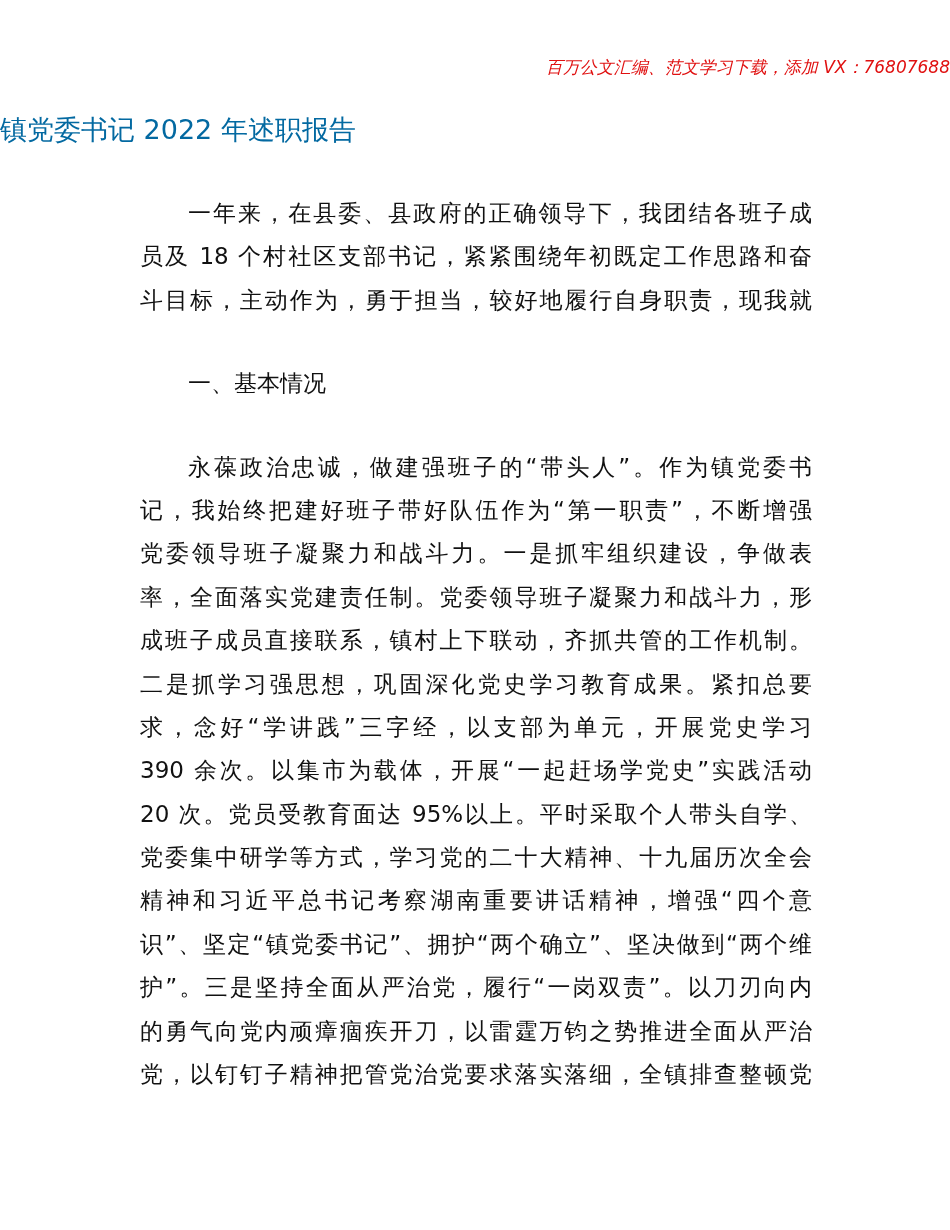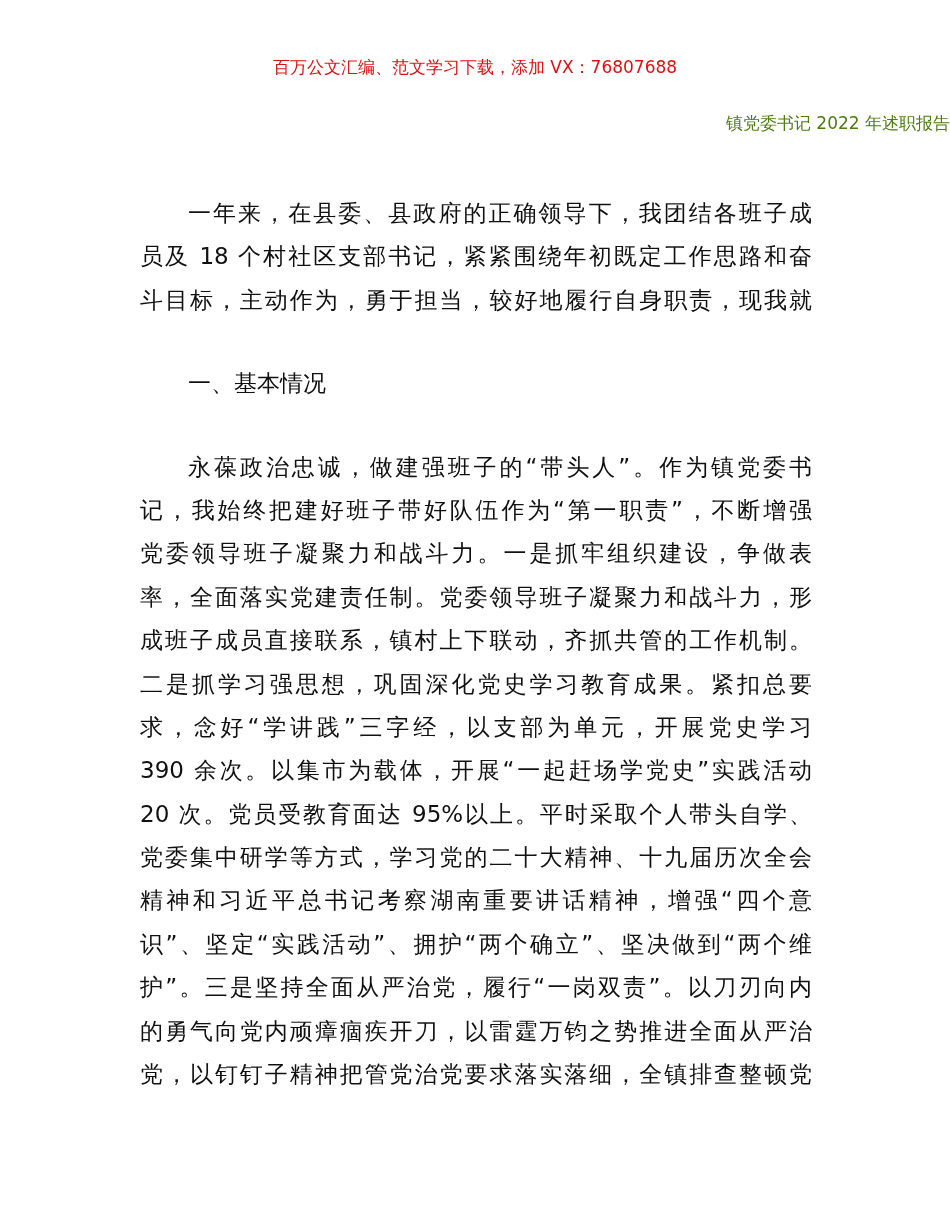--- a/index.html
+++ b/index.html
@@ -1,21 +1,21 @@
 <!DOCTYPE html>
 <html><head>
   <meta charset="utf-8">
   <style>
     html, body { margin: 0; padding: 0; background: #ffffff; }
     body { width: 950px; height: 1230px; position: relative; overflow: hidden;
            font-family: "DejaVu Sans", "Liberation Sans", sans-serif; color: #111111; }
-    .watermark { position: absolute; top: 56px; left: 0; width: 950px; text-align: center;
-                 font-size: 17px; color: #e01010; letter-spacing: 0px; }
-    .title { position: absolute; top: 112px; left: 0; width: 950px; text-align: right;
-             font-size: 17px; color: #4d7c0f; }
+    .watermark { position: absolute; top: 56px; left: 0; width: 950px; text-align: right;
+                 font-size: 17px; color: #e01010; letter-spacing: 0px; font-style: italic; }
+    .title { position: absolute; top: 112px; left: 0; width: 950px; text-align: left;
+             font-size: 27px; color: #0369a1; }
     .body-lines { position: absolute; top: 166px; left: 140px; width: 672px; }
     .line { height: 43.4px; line-height: 43.4px; font-size: 23px; white-space: nowrap;
             text-align: justify; text-align-last: justify; }
     .line.indent { padding-left: 48px; margin-top: 26px; }
     .line.last { text-align-last: left; }
     .gap { height: 14px; }
   </style>
 </head>
 <body>
 
@@ -38,18 +38,18 @@
     <div class="line">记，我始终把建好班子带好队伍作为“第一职责”，不断增强</div>
     <div class="line">党委领导班子凝聚力和战斗力。一是抓牢组织建设，争做表</div>
     <div class="line">率，全面落实党建责任制。党委领导班子凝聚力和战斗力，形</div>
     <div class="line">成班子成员直接联系，镇村上下联动，齐抓共管的工作机制。</div>
     <div class="line">二是抓学习强思想，巩固深化党史学习教育成果。紧扣总要</div>
     <div class="line">求，念好“学讲践”三字经，以支部为单元，开展党史学习</div>
     <div class="line">390 余次。以集市为载体，开展“一起赶场学党史”实践活动</div>
     <div class="line">20 次。党员受教育面达 95%以上。平时采取个人带头自学、</div>
     <div class="line">党委集中研学等方式，学习党的二十大精神、十九届历次全会</div>
     <div class="line">精神和习近平总书记考察湖南重要讲话精神，增强“四个意</div>
-    <div class="line">识”、坚定“实践活动”、拥护“两个确立”、坚决做到“两个维</div>
+    <div class="line">识”、坚定“镇党委书记”、拥护“两个确立”、坚决做到“两个维</div>
     <div class="line">护”。三是坚持全面从严治党，履行“一岗双责”。以刀刃向内</div>
     <div class="line">的勇气向党内顽瘴痼疾开刀，以雷霆万钧之势推进全面从严治</div>
     <div class="line">党，以钉钉子精神把管党治党要求落实落细，全镇排查整顿党</div>
   </div>
 </div>
 
 </body></html>

